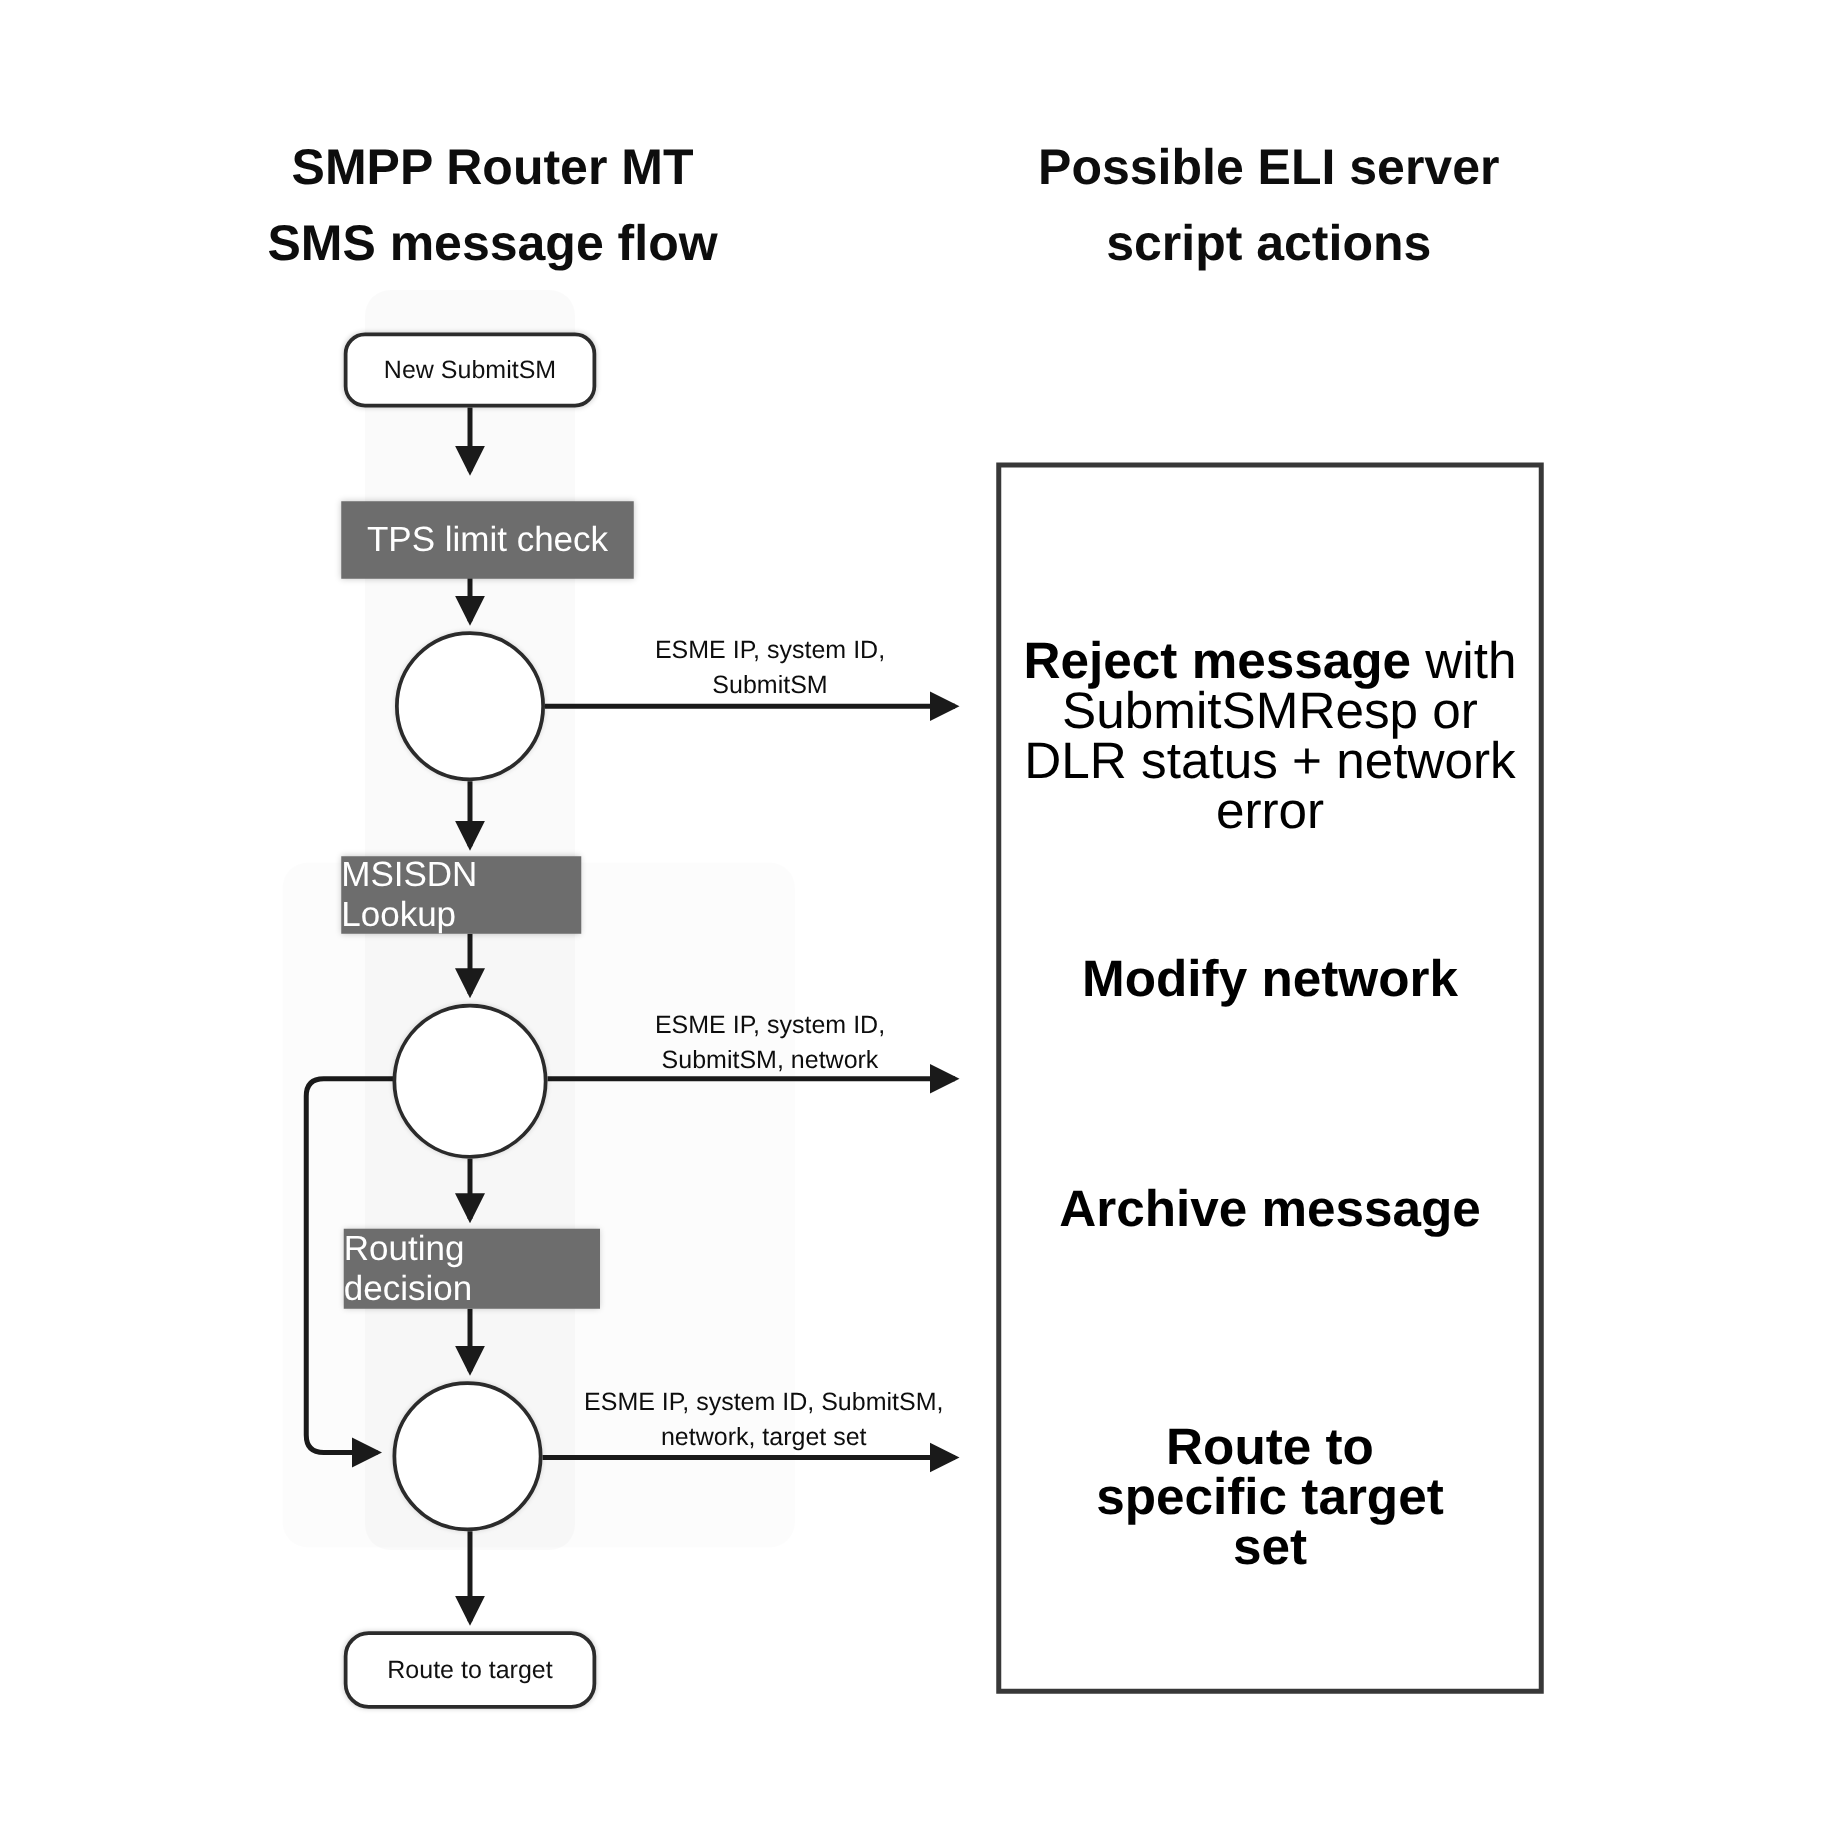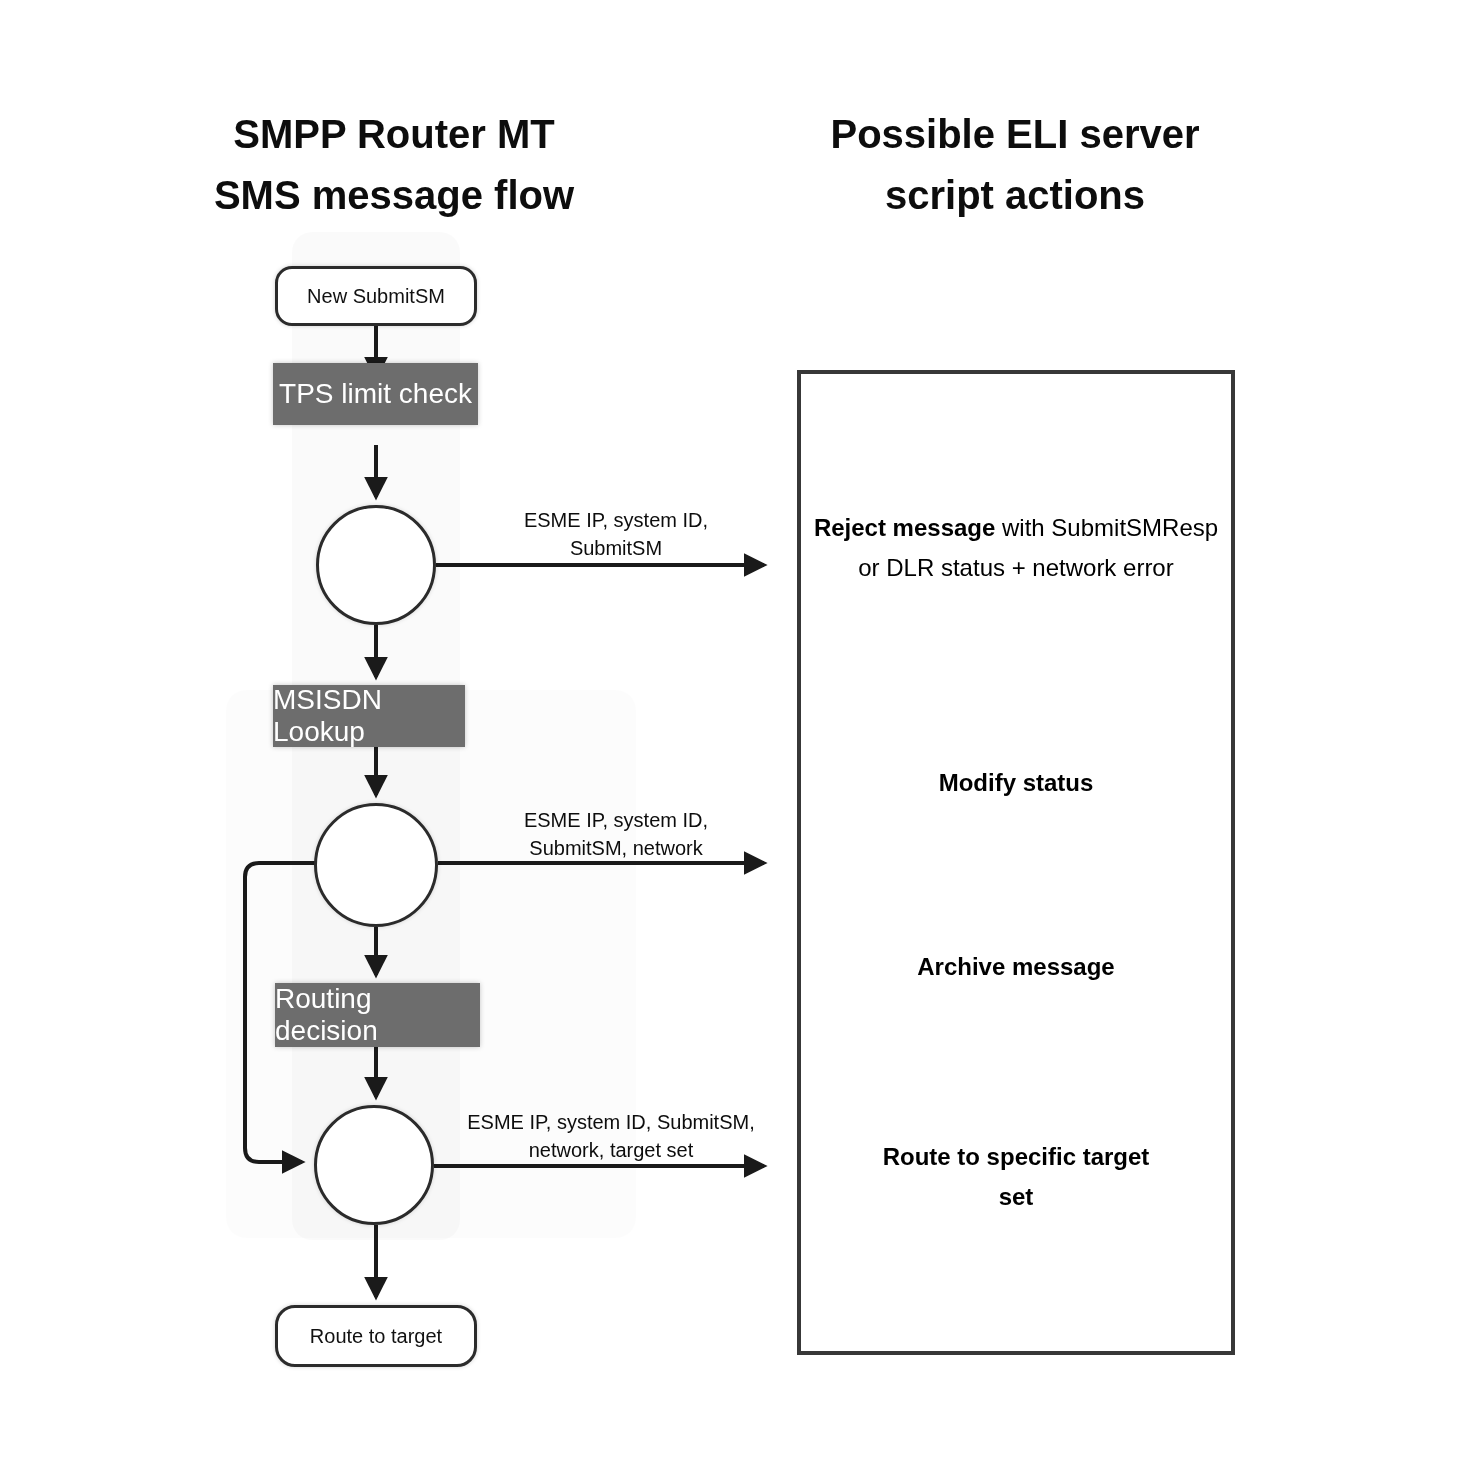--- a/index.html
+++ b/index.html
@@ -62,21 +62,21 @@
   .arrow-label div{white-space:nowrap;}
   .actions-box{
     position:absolute;
     box-sizing:border-box;
     background:#ffffff;
     border:4px solid #383838;
   }
   .action-text{
     position:absolute;
     text-align:center;
-    font-size:24px;
+    font-size:41px;
     line-height:40px;
     font-weight:bold;
     color:#000;
   }
   .action-text .normal{font-weight:normal;}
 </style>
 </head>
 <body>
 
 <div id="canvas">
@@ -110,21 +110,21 @@
 
   <div class="col-title" style="left:164px;top:104px;width:460px;">SMPP Router MT
 SMS message flow</div>
   <div class="col-title" style="left:790px;top:104px;width:450px;">Possible ELI server
 script actions</div>
 
   <div class="terminal" style="left:275px;top:266px;width:202px;height:60px;">
     <span>New SubmitSM</span>
   </div>
 
-  <div class="step" style="left:273px;top:363px;width:205px;height:62px;">
+  <div class="step" style="left:273px;top:401px;width:234px;height:62px;">
     <span>TPS limit check</span>
   </div>
 
   <div class="hook-circle" style="left:316px;top:505px;width:120px;height:120px;"></div>
 
   <div class="step" style="left:273px;top:685px;width:192px;height:62px;">
     <span>MSISDN Lookup</span>
   </div>
 
   <div class="hook-circle" style="left:314px;top:803px;width:124px;height:124px;"></div>
@@ -151,19 +151,19 @@
     <div>ESME IP, system ID, SubmitSM,</div>
     <div>network, target set</div>
   </div>
 
   <div class="actions-box" style="left:797px;top:370px;width:438px;height:985px;"></div>
 
   <div class="action-text" style="left:807px;top:508px;width:418px;">
     <b>Reject message</b><span class="normal"> with SubmitSMResp or DLR status + network error</span>
   </div>
 
-  <div class="action-text" style="left:797px;top:763px;width:438px;">Modify status</div>
+  <div class="action-text" style="left:797px;top:763px;width:438px;">Modify network</div>
 
   <div class="action-text" style="left:797px;top:947px;width:438px;">Archive message</div>
 
   <div class="action-text" style="left:877px;top:1137px;width:278px;">Route to specific target set</div>
 
 </div>
 
 </body></html>

